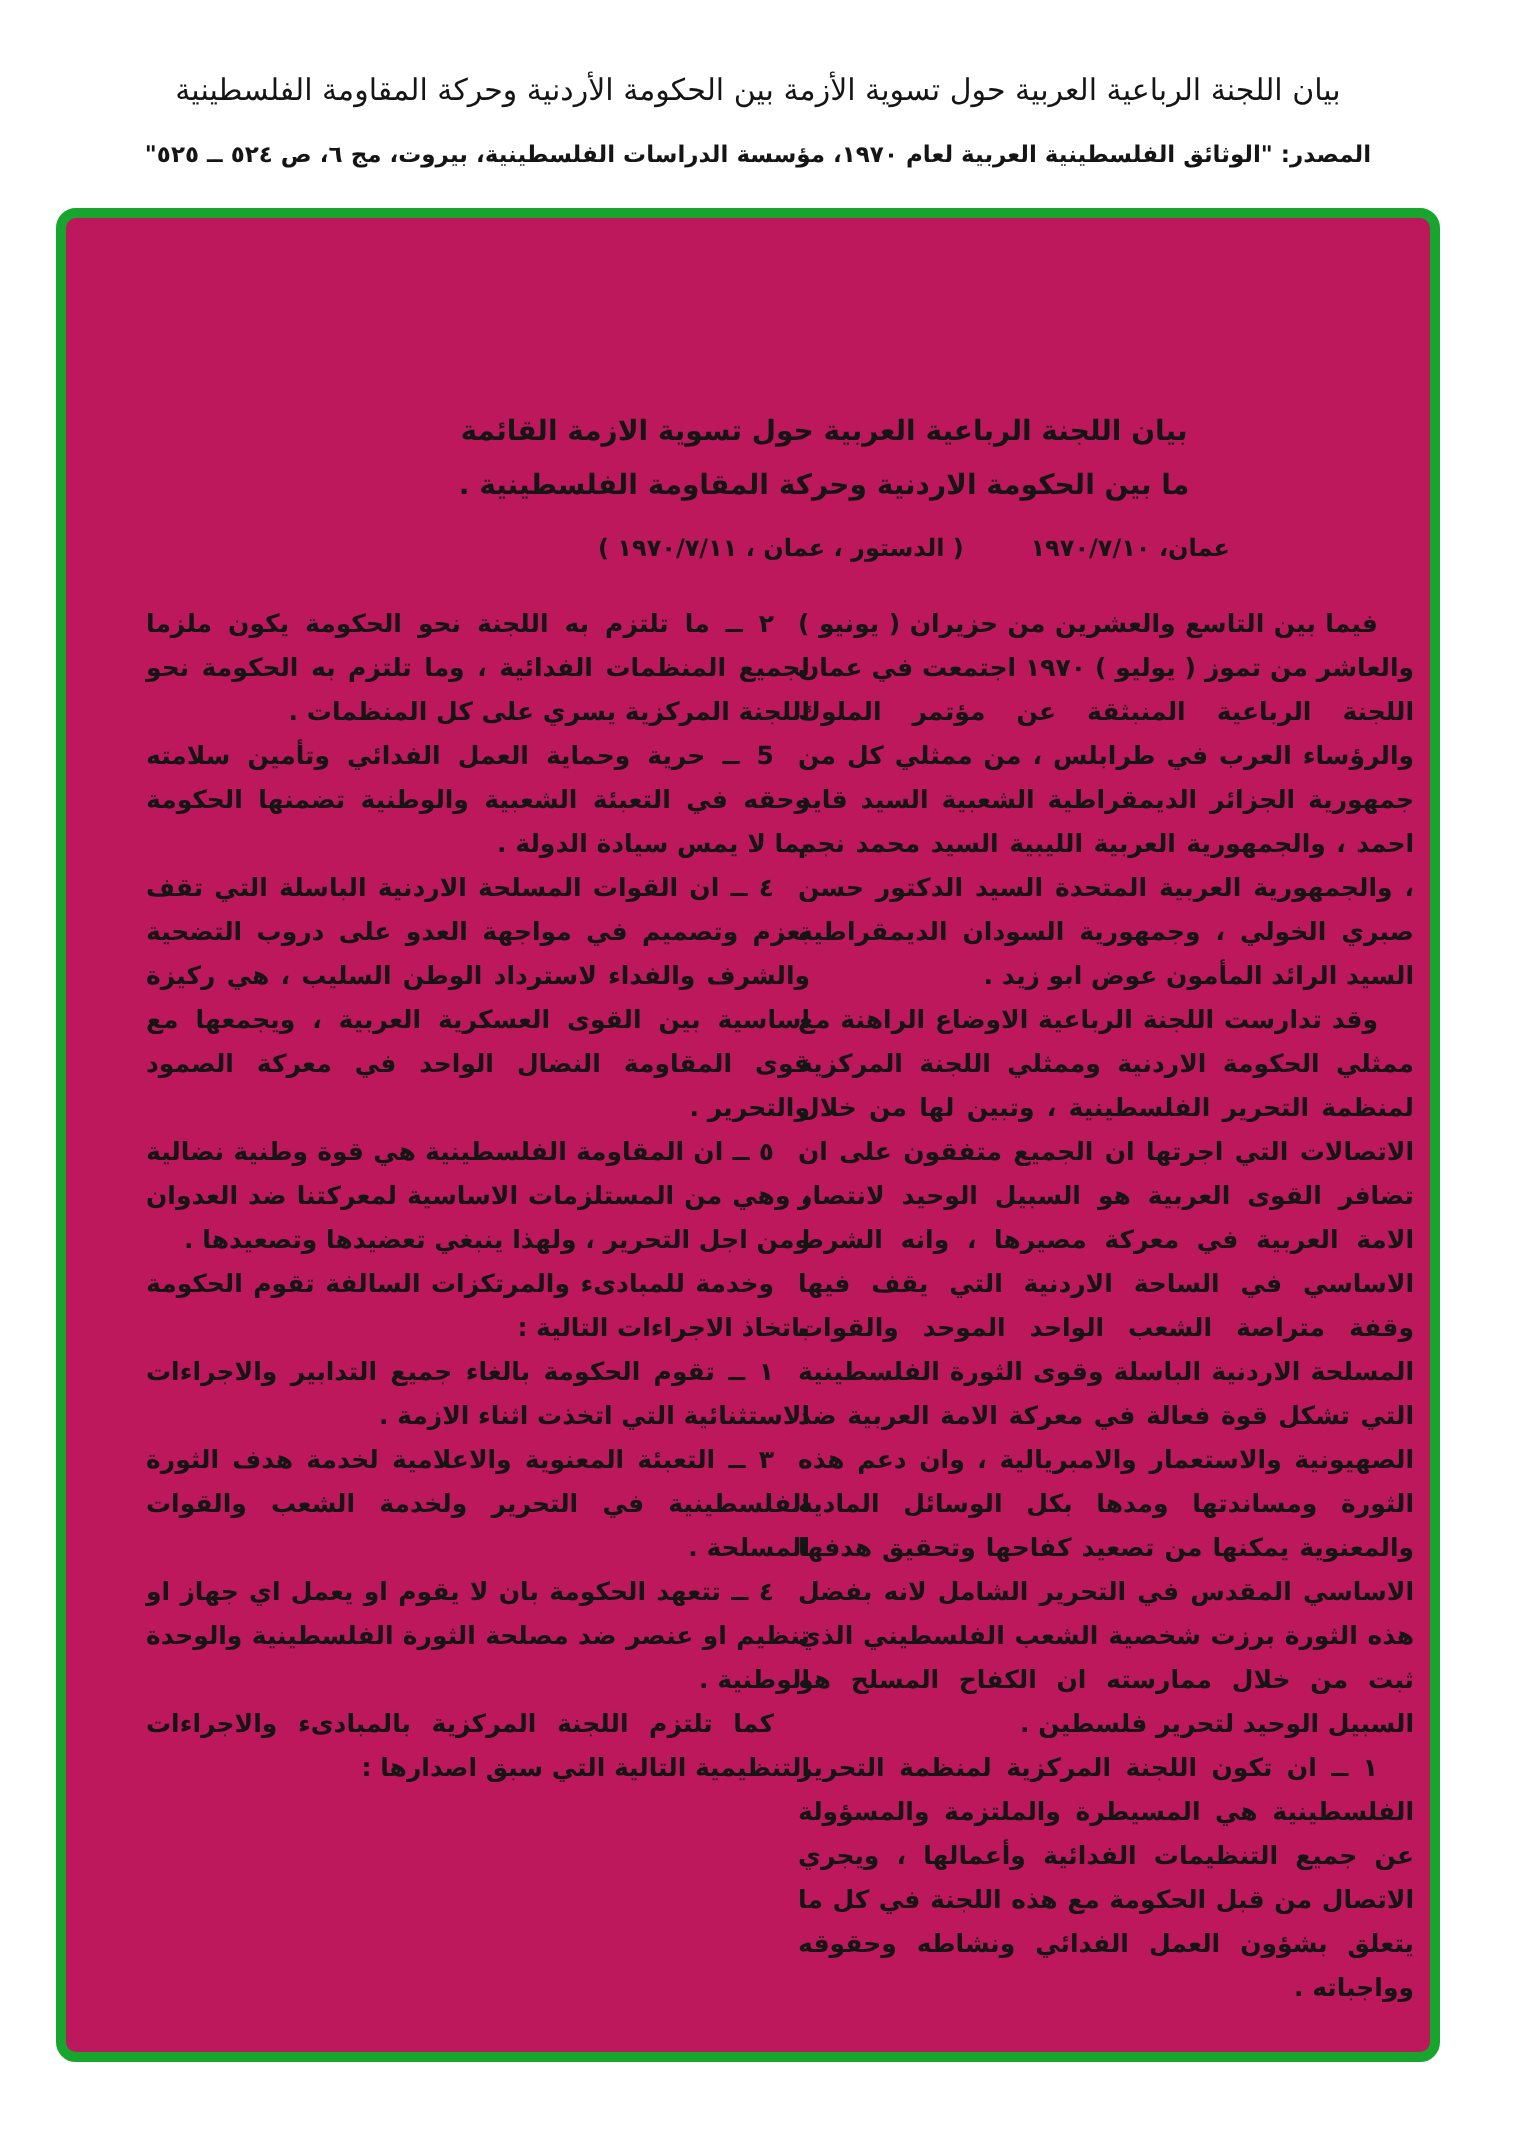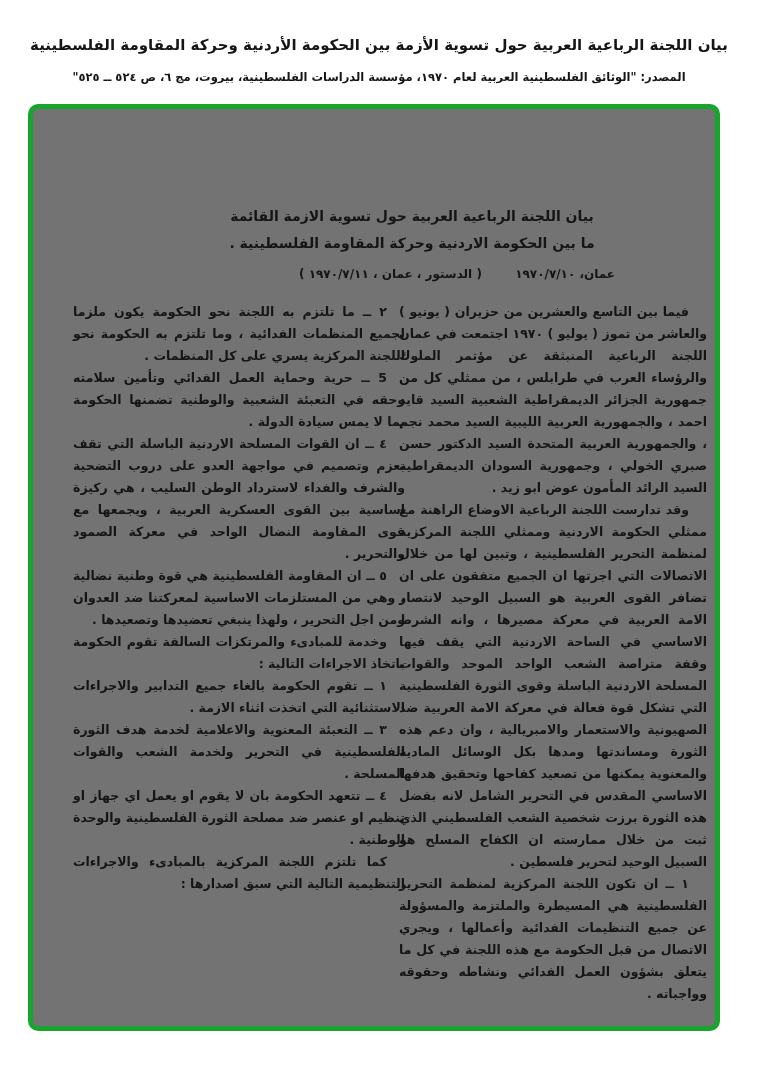--- a/index.html
+++ b/index.html
@@ -6,32 +6,32 @@
   html,body { background:#ffffff; }
   body {
     width:758px; height:1078px; position:relative;
     font-family:"DejaVu Sans", sans-serif;
     color:#151515;
     overflow:hidden;
   }
   .hdr-title {
     position:absolute; top:36px; left:0; right:0;
     text-align:center; direction:rtl;
-    font-size:15px; font-weight:700; letter-spacing:0;
+    font-size:15px; font-weight:400; letter-spacing:0;
   }
   .hdr-source {
     position:absolute; top:70px; left:0; right:0;
     text-align:center; direction:rtl;
     font-size:11.5px; font-weight:700;
   }
   .page-box {
     position:absolute; left:28px; top:104px;
     width:692px; height:927px;
     border:5px solid #84cc16; border-radius:10px;
-    background:#737373;
+    background:#be185d;
   }
   .doc-title {
     position:absolute; top:94px; right:112px; width:382px;
     direction:rtl; text-align:center;
     font-size:14px; font-weight:700; line-height:27px;
   }
   .dateline {
     position:absolute; top:158px; right:100px; width:316px;
     direction:rtl; display:flex; justify-content:space-between;
     font-size:12px; font-weight:700;

